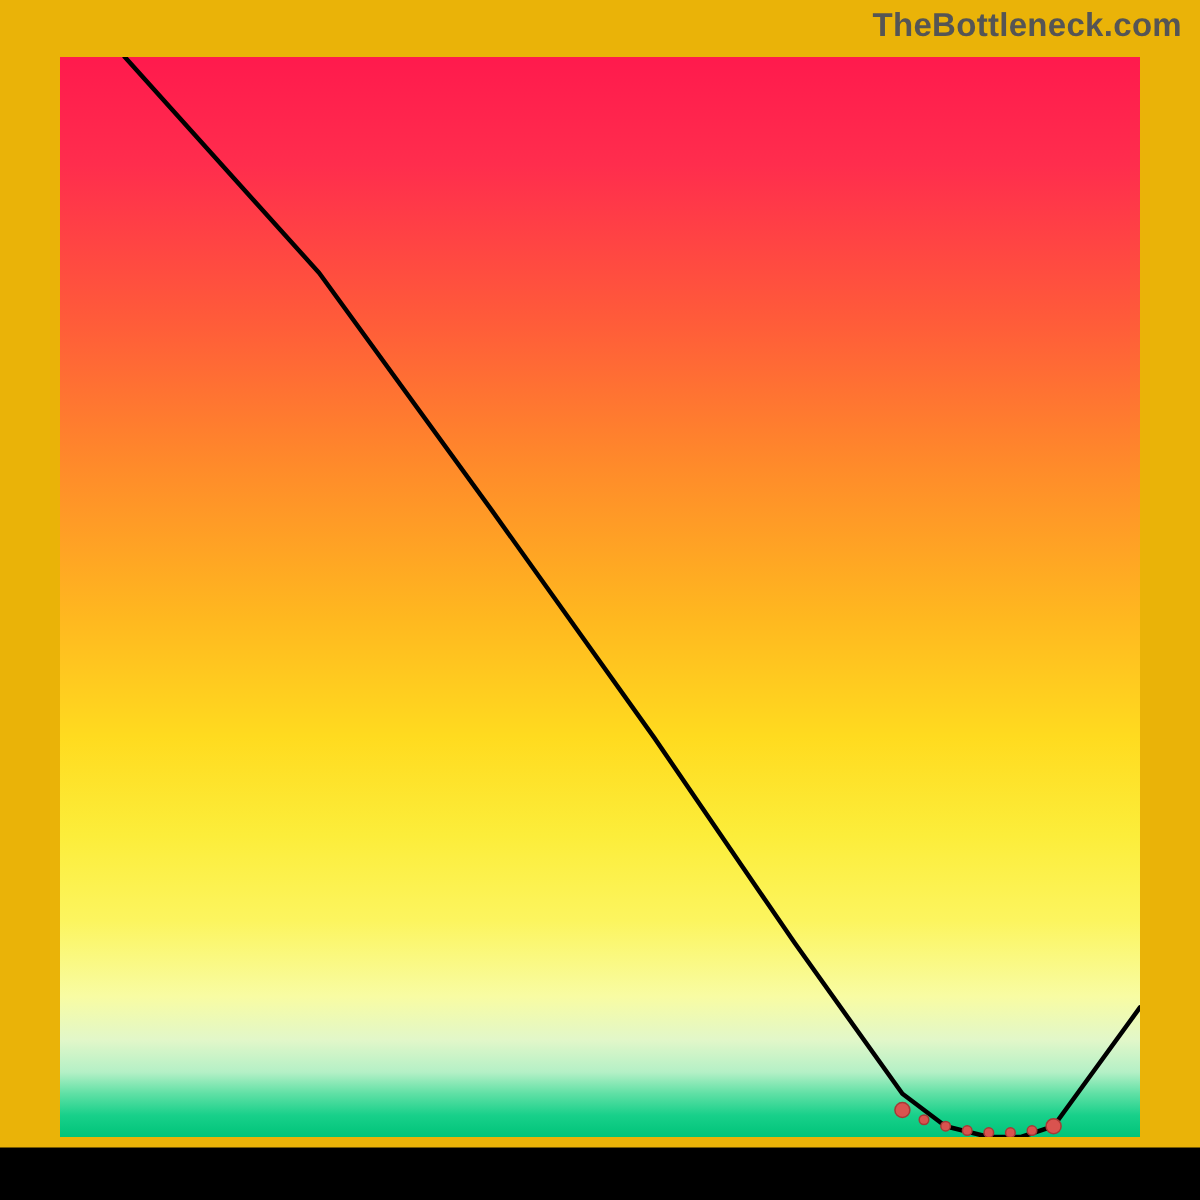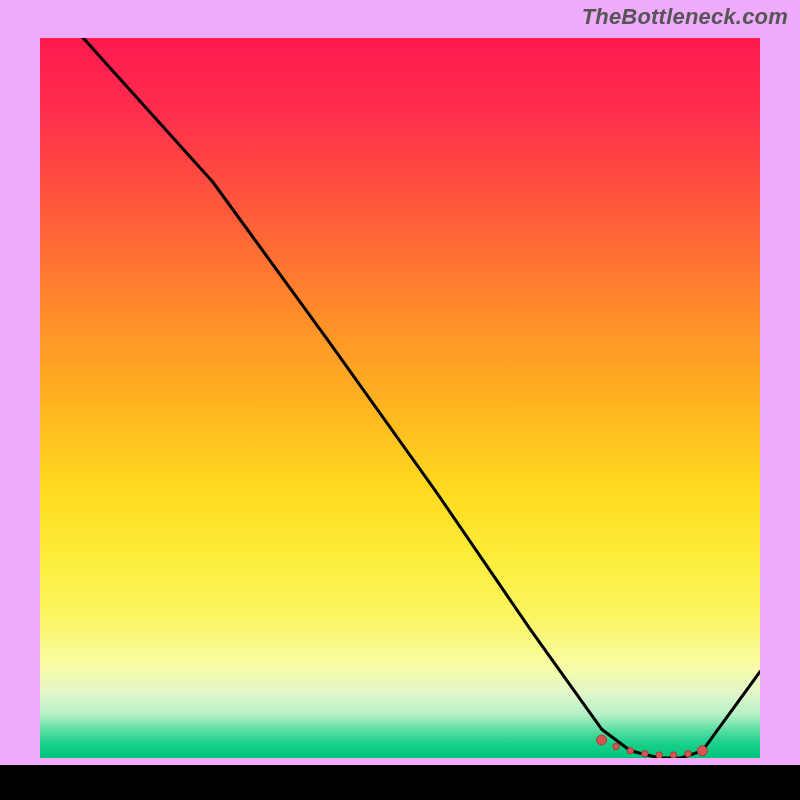--- a/index.html
+++ b/index.html
@@ -8,22 +8,21 @@
     width: 800px;
     height: 800px;
     background: #000;
     overflow: hidden;
     font-family: Arial, Helvetica, sans-serif;
   }
   .frame {
     position: relative;
     width: 800px;
     height: 765px;
-    background: #f0abfc;
-    font-style: italic;
+    background: #eab308;
   }
   .watermark {
     position: absolute;
     top: 4px;
     right: 12px;
     color: #555;
     font-size: 22px;
     font-weight: 600;
     letter-spacing: 0.2px;
     user-select: none;

